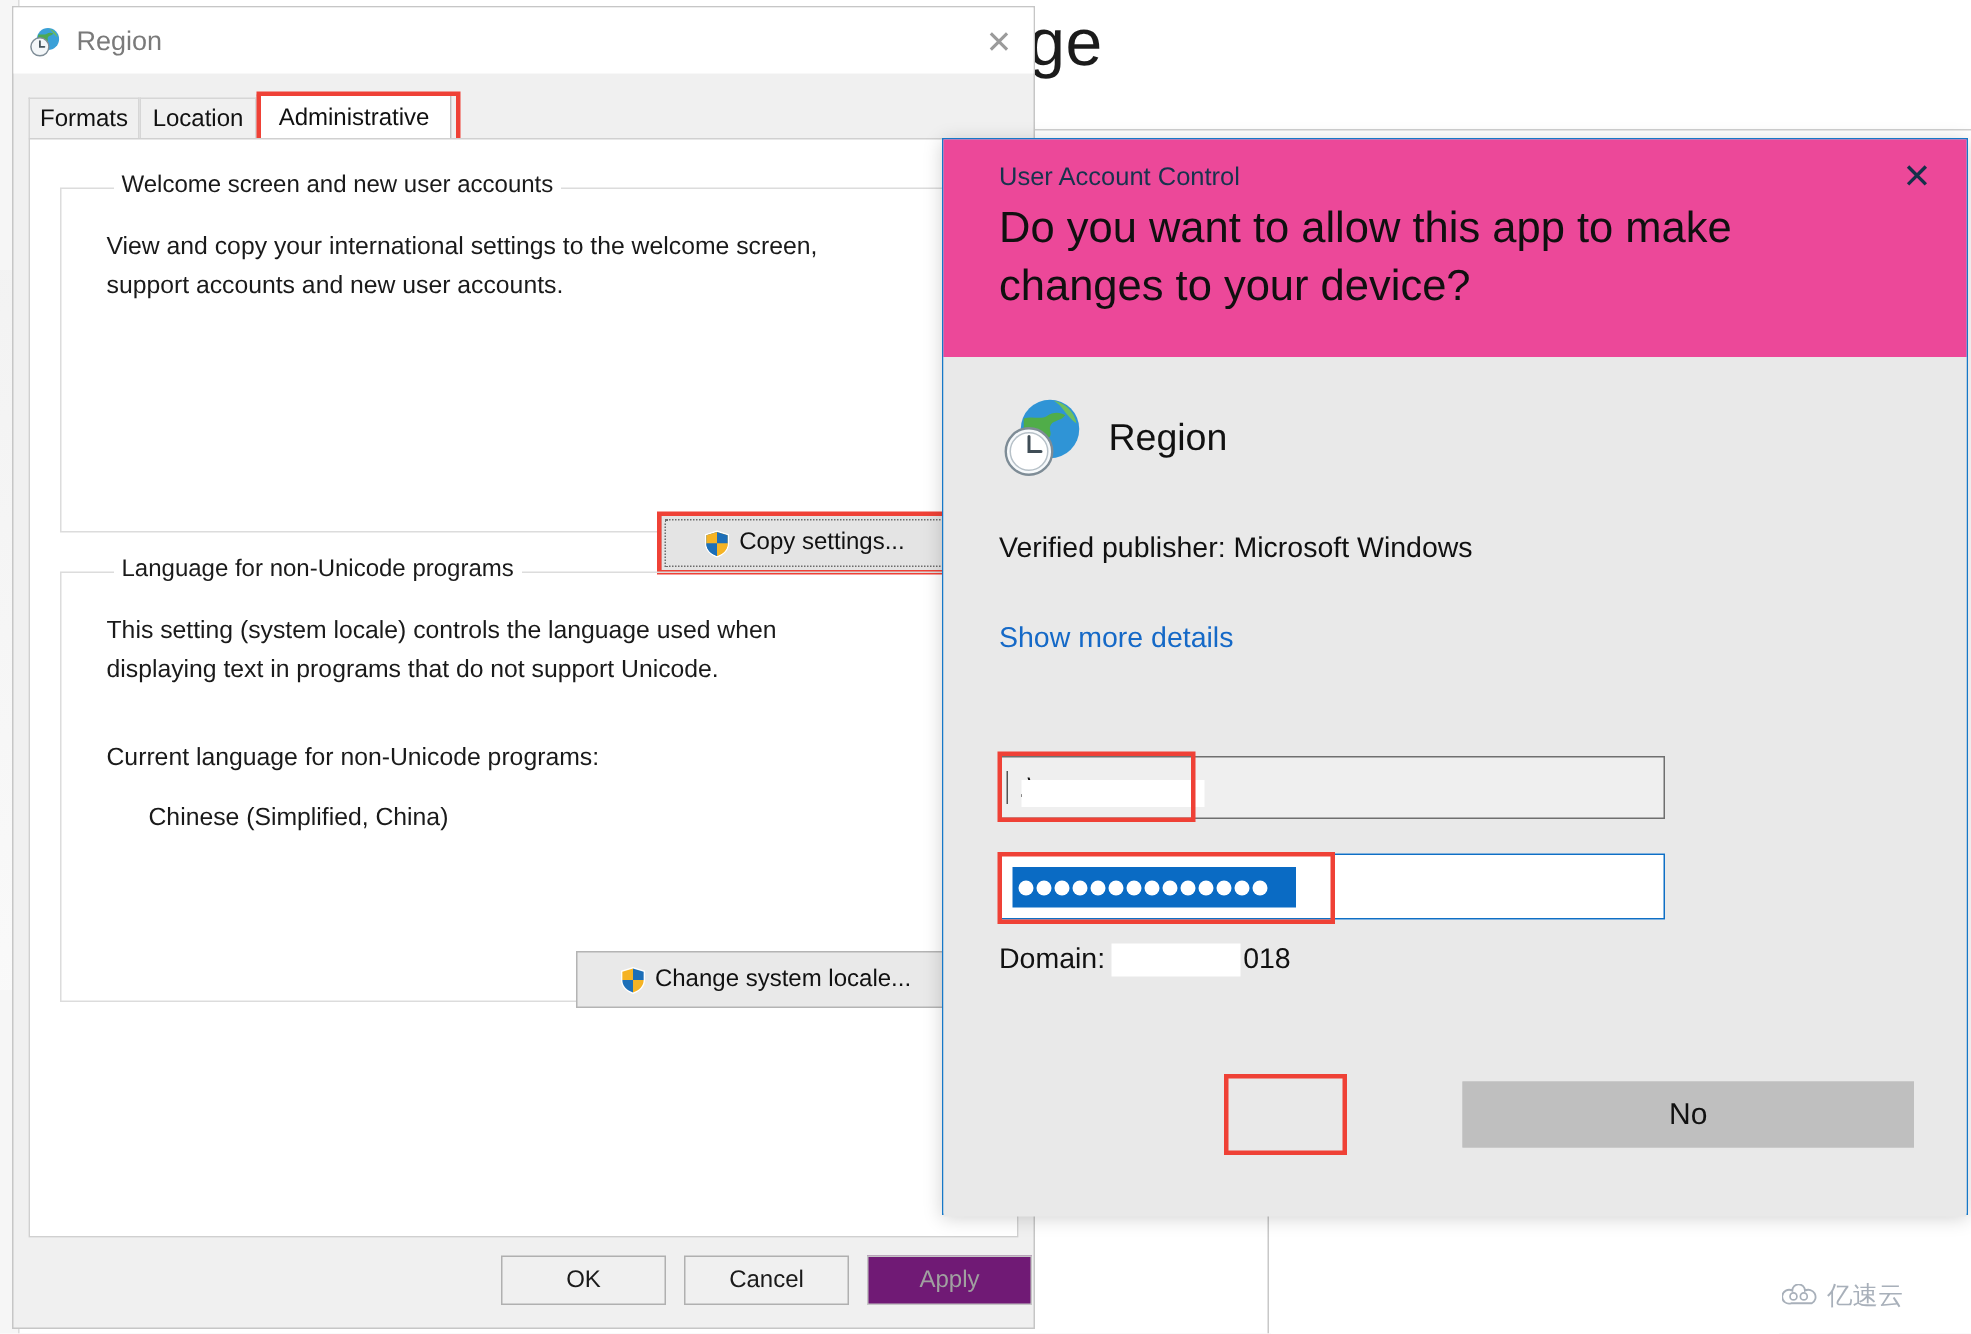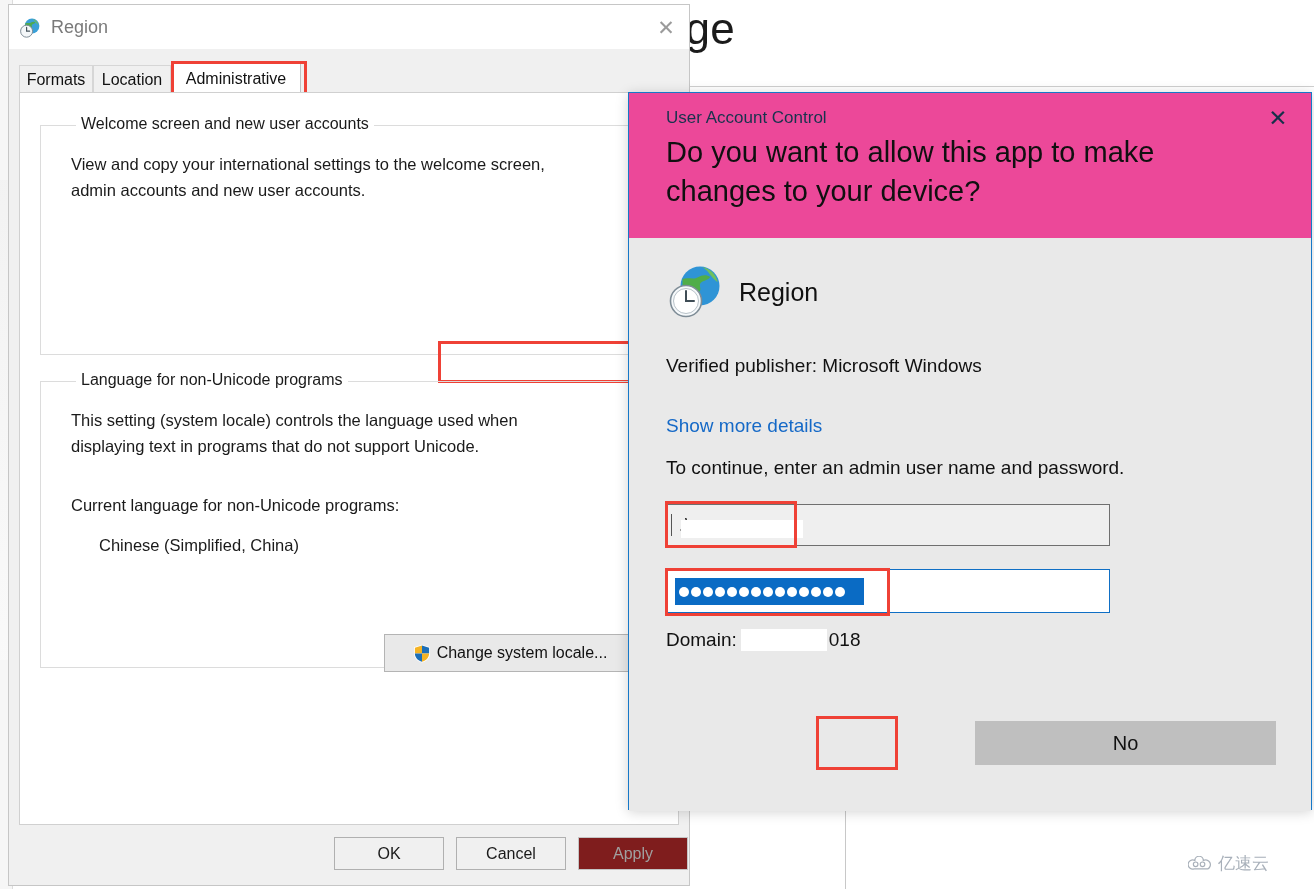--- a/index.html
+++ b/index.html
@@ -158,21 +158,21 @@
   #region-footer{left:10px;top:822px;width:660px;height:54px;}
   .footbtn{
     position:absolute;top:10px;height:33px;
     background:#f0f0f0;border:1px solid #b0b0b0;
     display:flex;align-items:center;justify-content:center;
     font-size:16px;color:#1a1a1a;box-sizing:border-box;
     font-family:"Liberation Sans",sans-serif;cursor:default;
   }
   #btn-ok{left:315px;width:110px;}
   #btn-cancel{left:437px;width:110px;}
-  #btn-apply{left:559px;width:110px;background:#7f1d1d;border-color:#c4c4c4;color:#a0a0a0;}
+  #btn-apply{left:559px;width:110px;background:#701a75;border-color:#c4c4c4;color:#a0a0a0;}
 
   
   #uac{
     left:628px;top:92px;width:684px;height:718px;
     background:#e9e9e9;
     border:1px solid #1678c8;
     box-sizing:border-box;
     box-shadow:0 2px 12px rgba(0,0,0,.18);
   }
   #uac-header{
@@ -331,23 +331,37 @@
     <div class="tab" id="tab-location">Location</div>
     <div class="tab active" id="tab-administrative">Administrative</div>
   </div>
   <div class="abs" id="tab-red-box"></div>
 
   <div class="abs" id="region-body">
 
     <div class="groupbox" id="gb-welcome">
       <span class="group-legend">Welcome screen and new user accounts</span>
       <span class="body-text" style="left:30px;top:25px;">View and copy your international settings to the welcome screen,</span>
-      <span class="body-text" style="left:30px;top:51px;">admin accounts and new user accounts.</span>
-    </div>
-
+      <span class="body-text" style="left:30px;top:51px;">support accounts and new user accounts.</span>
+    </div>
+
+    <div class="winbtn" id="btn-copy-settings">
+      <span class="shield">
+        <svg width="18" height="19" viewBox="0 0 18 19">
+          <path d="M9 .7 L17 3.2 V9.4 C17 14 13.6 17.2 9 18.6 C4.4 17.2 1 14 1 9.4 V3.2 Z" fill="#ffffff"></path>
+          <path d="M9 1.6 L16.1 3.8 V9.4 C16.1 13.4 13.2 16.4 9 17.7 Z" fill="#f5b324"></path>
+          <path d="M9 1.6 L1.9 3.8 V9.4 C1.9 13.4 4.8 16.4 9 17.7 Z" fill="#1d6fb8"></path>
+          <path d="M9 1.6 L16.1 3.8 V9.4 H9 Z" fill="#1d6fb8"></path>
+          <path d="M9 9.4 H16.1 C16.1 13.4 13.2 16.4 9 17.7 Z" fill="#f5b324"></path>
+          <path d="M9 1.6 L1.9 3.8 V9.4 H9 Z" fill="#f5b324"></path>
+          <path d="M9 9.4 H1.9 C1.9 13.4 4.8 16.4 9 17.7 Z" fill="#1d6fb8"></path>
+        </svg>
+      </span>
+      <span>Copy settings...</span>
+    </div>
     <div class="abs" id="copy-red-box"></div>
 
     <div class="groupbox" id="gb-language">
       <span class="group-legend">Language for non-Unicode programs</span>
       <span class="body-text" style="left:30px;top:25px;">This setting (system locale) controls the language used when</span>
       <span class="body-text" style="left:30px;top:51px;">displaying text in programs that do not support Unicode.</span>
       <span class="body-text" style="left:58px;top:150px;">Chinese (Simplified, China)</span>
       <span class="body-text" style="left:30px;top:110px;">Current language for non-Unicode programs:</span>
     </div>
 
@@ -389,21 +403,20 @@
         <path d="M36.5 4c7.6 1.6 13.8 7.6 15.2 15.3c-3.5 -2.4 -6.4 -6 -8.8 -9.2c-1.8 -2.4 -4 -4.5 -6.4 -6.1z" fill="#6fc05d"></path>
         <circle cx="20" cy="38" r="15.5" fill="#f6f9fb" stroke="#7e8c96" stroke-width="1.6"></circle>
         <circle cx="20" cy="38" r="12.5" fill="#ffffff" stroke="#b7c1c8" stroke-width="1"></circle>
         <path d="M20 28 V38 H28" stroke="#3f4d56" stroke-width="2" fill="none" stroke-linecap="round"></path>
       </svg>
     </span>
     <span id="uac-app-name">Region</span>
 
     <span id="uac-publisher">Verified publisher: Microsoft Windows</span>
     <span id="uac-more">Show more details</span>
-    <span id="uac-continue">To continue, enter an admin user name and password.</span>
 
     <div id="field-user">
       <span class="caret"></span>
       <span id="user-text">.\</span>
     </div>
     <div id="user-redact"></div>
     <div id="user-red-box"></div>
 
     <div id="field-pass"></div>
     <div id="pass-sel">

